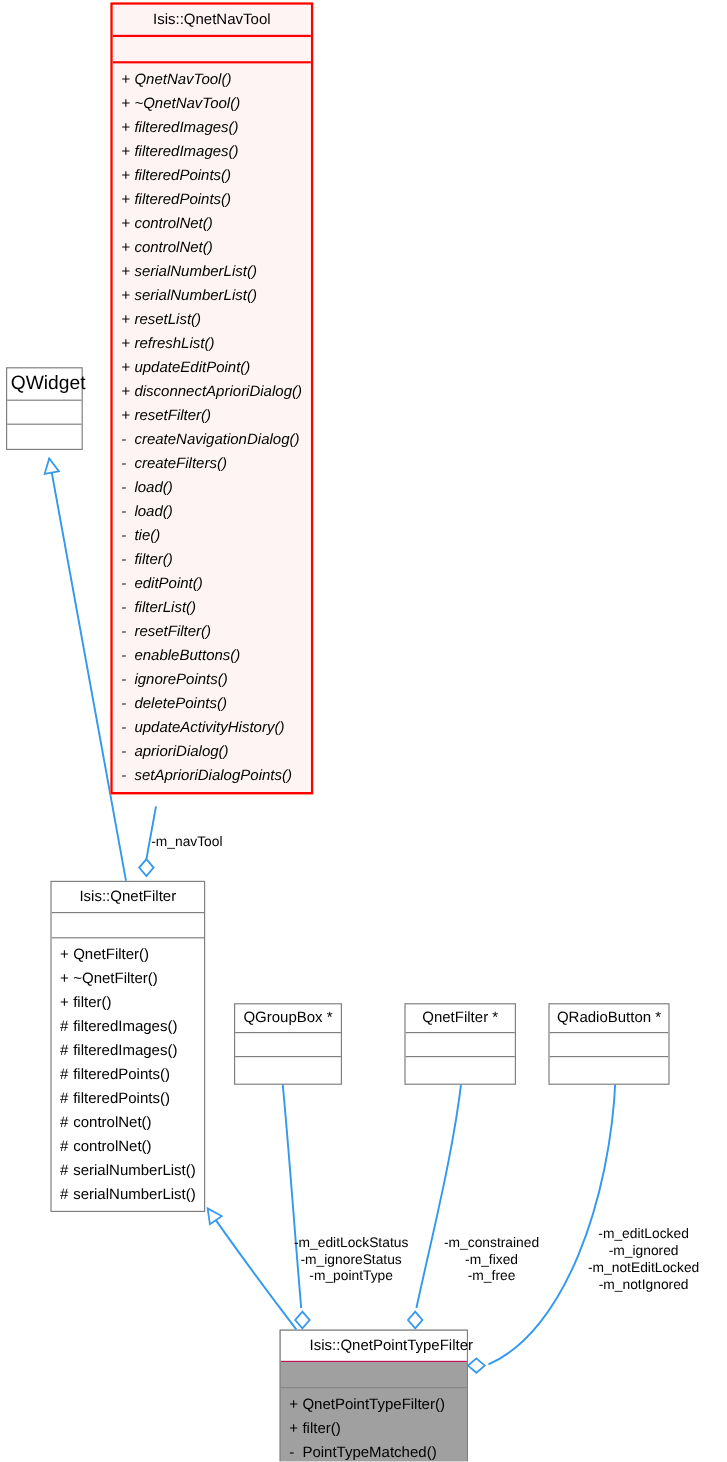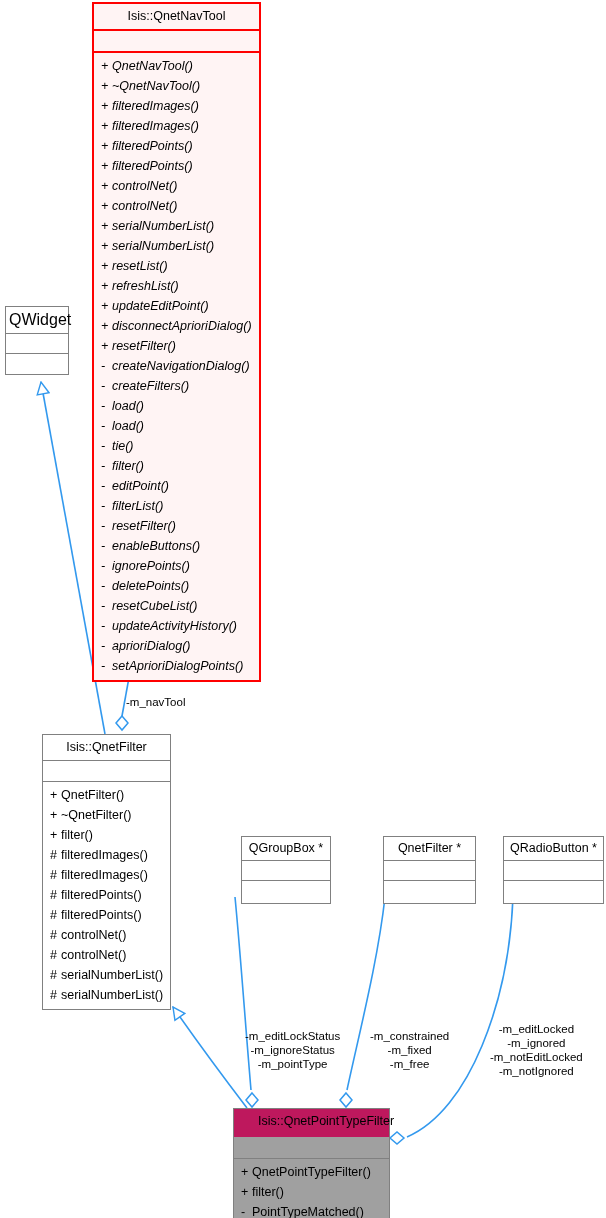--- a/index.html
+++ b/index.html
@@ -95,39 +95,39 @@
   #box-qnetfilter {
     left: 42px;
     top: 734px;
     width: 129px;
     border: 1px solid #808080;
   }
   #box-qnetfilter .title-cell { border-bottom: 1px solid #808080; }
   #box-qnetfilter .attr-cell { border-bottom: 1px solid #808080; }
 
   
-  .qt-box { border: 1px solid #808080; margin-left: 46px; }
+  .qt-box { border: 1px solid #808080; }
   .qt-box .title-cell { border-bottom: 1px solid #808080; padding: 5px 6px; }
   .qt-box .attr-cell { border-bottom: 1px solid #808080; height: 20px; }
   .qt-box .empty-cell { height: 22px; }
   #box-qgroupbox   { left: 195px; top: 836px; width: 90px; }
   #box-qcheckbox   { left: 337px; top: 836px; width: 93px; }
   #box-qradiobutton{ left: 457px; top: 836px; width: 101px; }
 
   
   #box-pointtypefilter {
     left: 233px;
     top: 1108px;
     width: 157px;
     border: 1px solid #808080;
     background: #a0a0a0;
   }
   #box-pointtypefilter .title-cell {
-    border-bottom: 3px solid #be185d;
-    background: #be185d;
+    border-bottom: 1px solid #be185d;
+    background: #ffffff;
     padding-left: 24px;
   }
   #box-pointtypefilter .attr-cell {
     border-bottom: 1px solid #808080;
     background: #a0a0a0;
     height: 22px;
   }
   #box-pointtypefilter .ops-cell { background: #a0a0a0; }
 
   
@@ -239,21 +239,20 @@
         <div class="member"><span class="vis">-</span><span>load()</span></div>
         <div class="member"><span class="vis">-</span><span>load()</span></div>
         <div class="member"><span class="vis">-</span><span>tie()</span></div>
         <div class="member"><span class="vis">-</span><span>filter()</span></div>
         <div class="member"><span class="vis">-</span><span>editPoint()</span></div>
         <div class="member"><span class="vis">-</span><span>filterList()</span></div>
         <div class="member"><span class="vis">-</span><span>resetFilter()</span></div>
         <div class="member"><span class="vis">-</span><span>enableButtons()</span></div>
         <div class="member"><span class="vis">-</span><span>ignorePoints()</span></div>
         <div class="member"><span class="vis">-</span><span>deletePoints()</span></div>
-        <div class="member"><span class="vis">-</span><span>resetCubeList()</span></div>
         <div class="member"><span class="vis">-</span><span>updateActivityHistory()</span></div>
         <div class="member"><span class="vis">-</span><span>aprioriDialog()</span></div>
         <div class="member"><span class="vis">-</span><span>setAprioriDialogPoints()</span></div>
       </div>
   </div>
 
   <div class="uml-box" id="box-qwidget">
     <div class="title-cell">QWidget</div>
     <div class="attr-cell"></div>
     <div class="empty-cell"></div>

